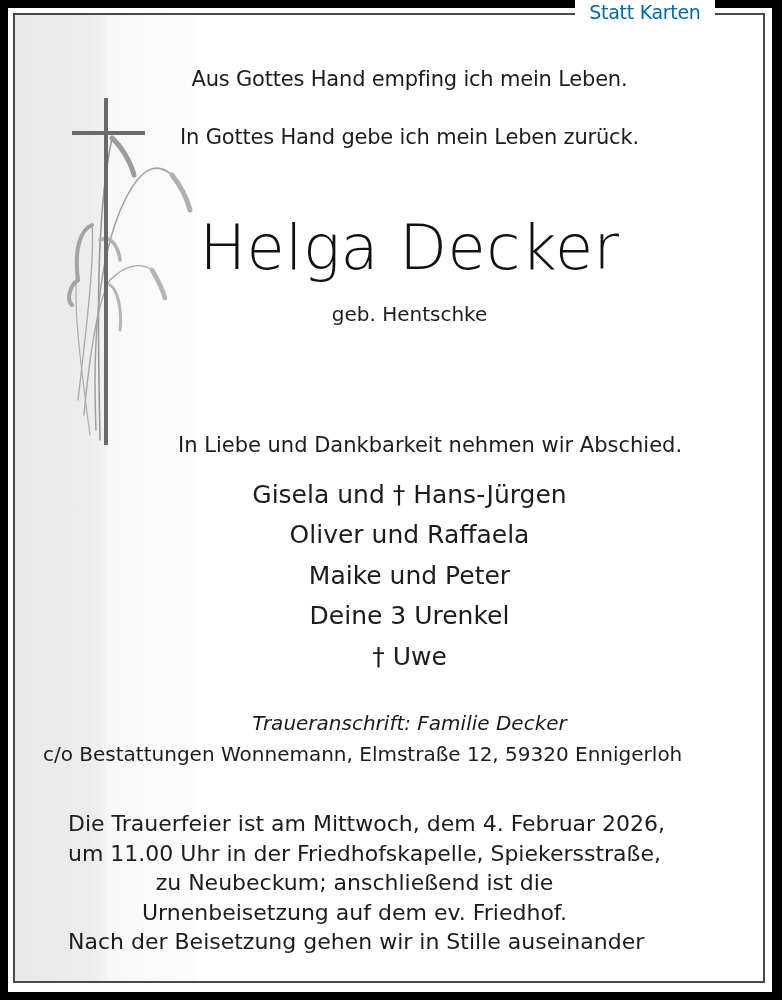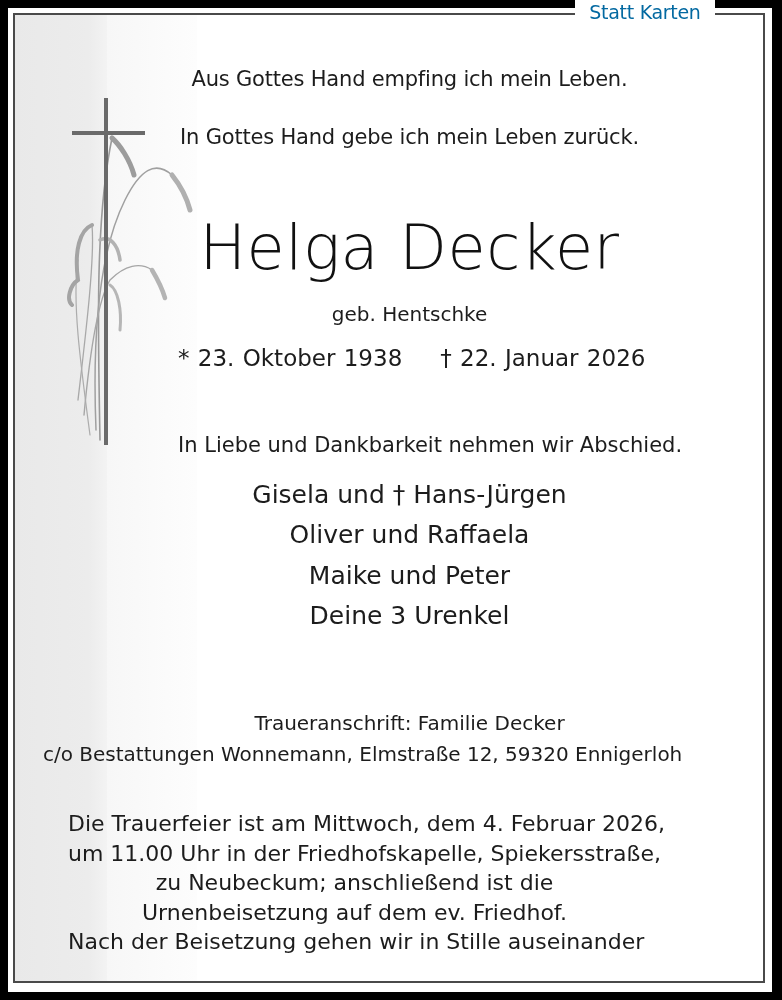--- a/index.html
+++ b/index.html
@@ -84,32 +84,30 @@
   <rect x="72" y="131" width="73" height="4" fill="#6a6a6a"></rect>
 </svg>
 
 <div class="content">
   <div class="line verse" style="top:52px; left:165px;">Aus Gottes Hand empfing ich mein Leben.</div>
   <div class="line verse" style="top:110px; left:165px;">In Gottes Hand gebe ich mein Leben zurück.</div>
 
   <div class="line name" style="top:198px; left:165px;text-align:center;">Helga Decker</div>
   <div class="line maiden" style="top:289px; left:165px;">geb. Hentschke</div>
 
-  <div class="line dates" style="top:332px; left:165px;">
-    <span>* 23. Oktober 1938</span><span class="gap"></span><span>† 22. Januar 2026</span>
-  </div>
 
   <div class="line intro" style="top:420px; left:165px;">In Liebe und Dankbarkeit nehmen wir Abschied.</div>
 
   <div class="line family" style="top:462px; left:165px;">Gisela und † Hans-Jürgen</div>
   <div class="line family" style="top:502px; left:165px;">Oliver und Raffaela</div>
   <div class="line family" style="top:543px; left:165px;">Maike und Peter</div>
   <div class="line family" style="top:583px; left:165px;">Deine 3 Urenkel</div>
+  <div class="line family" style="top:624px; left:165px;">† Uwe</div>
 
-  <div class="line addr" style="top:695px; left:165px;">Traueranschrift: Familie Decker</div>
+  <div class="line addr" style="top:695px; left:165px;font-style:italic;">Traueranschrift: Familie Decker</div>
   <div class="line addr" style="top:726px; left:30px;">c/o Bestattungen Wonnemann, Elmstraße 12, 59320 Ennigerloh</div>
 
   <div class="line service" style="top:796px; left:55px;">Die Trauerfeier ist am Mittwoch, dem 4. Februar 2026,</div>
   <div class="line service" style="top:826px; left:55px;">um 11.00 Uhr in der Friedhofskapelle, Spiekersstraße,</div>
   <div class="line service" style="top:855px; left:55px;">zu Neubeckum; anschließend ist die</div>
   <div class="line service" style="top:885px; left:55px;">Urnenbeisetzung auf dem ev. Friedhof.</div>
   <div class="line service" style="top:914px; left:55px;">Nach der Beisetzung gehen wir in Stille auseinander</div>
 </div>
 
 </body></html>

